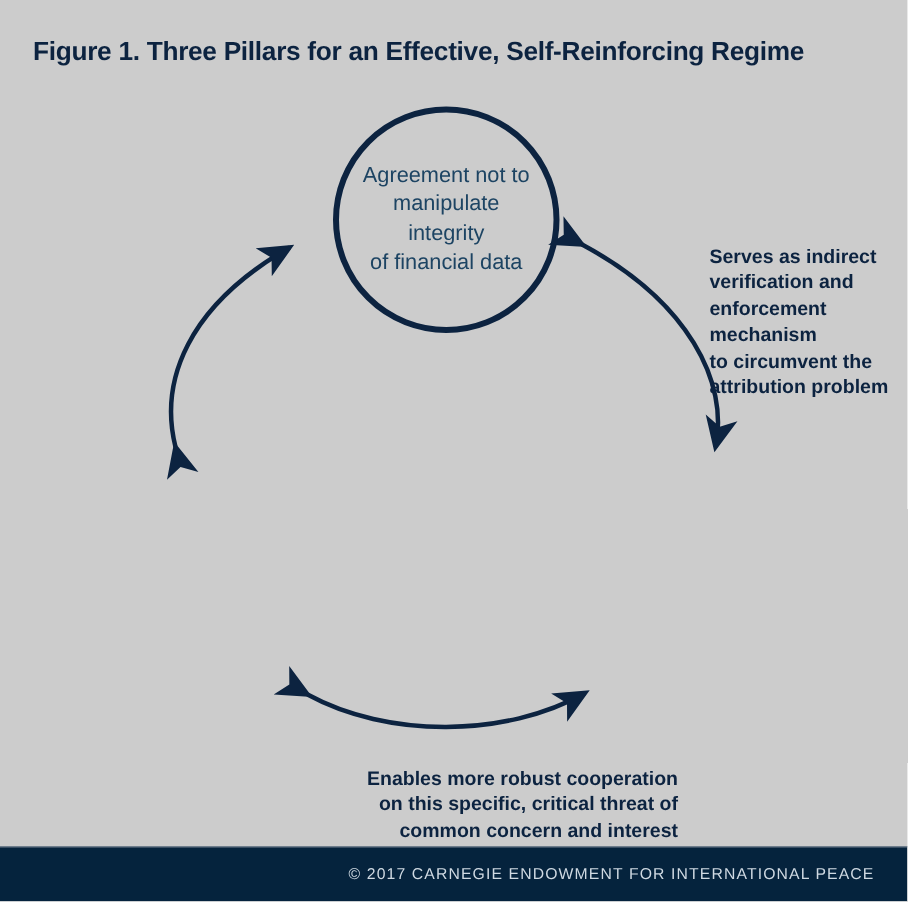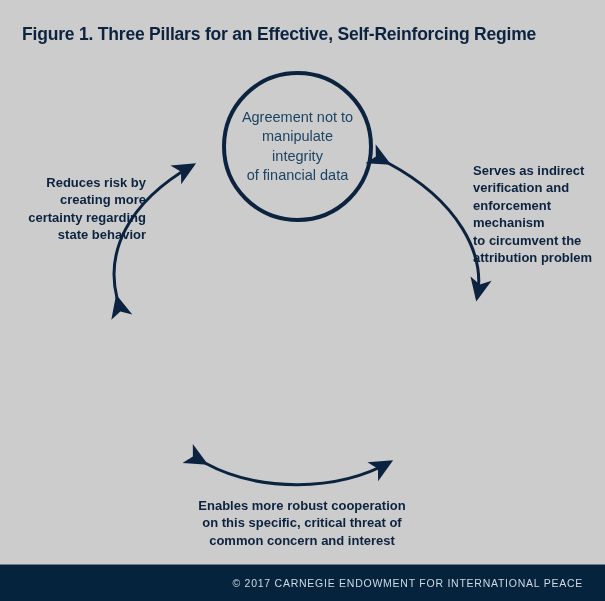--- a/index.html
+++ b/index.html
@@ -95,23 +95,23 @@
     text-align: right;
   }
   .edge-label-right {
     left: 473px;
     top: 114px;
     width: 148px;
     text-align: left;
   }
   .edge-label-bottom {
     left: 152px;
-    top: 449px;
+    top: 462px;
     width: 300px;
-    text-align: center;
+    text-align: right;
   }
   .footer {
     position: absolute;
     left: 0;
     top: 564px;
     width: 605px;
     height: 37px;
     background: #05233d;
     border-top: 1px solid #6e7d8c;
     box-sizing: border-box;
@@ -151,24 +151,20 @@
     </svg>
 
     <div class="node node-top">
       <div class="node-label">Agreement not to
 manipulate integrity
 of financial data</div>
     </div>
 
 
 
-    <div class="edge-label edge-label-left">Reduces risk by
-creating more
-certainty regarding
-state behavior</div>
 
     <div class="edge-label edge-label-right">Serves as indirect
 verification and
 enforcement mechanism
 to circumvent the
 attribution problem</div>
 
     <div class="edge-label edge-label-bottom">Enables more robust cooperation
 on this specific, critical threat of
 common concern and interest</div>

